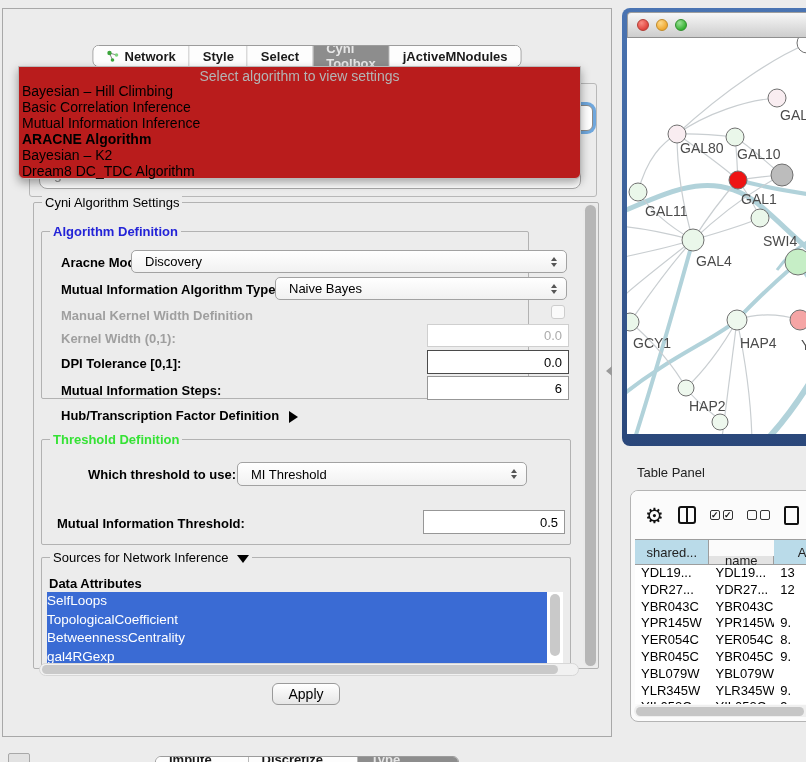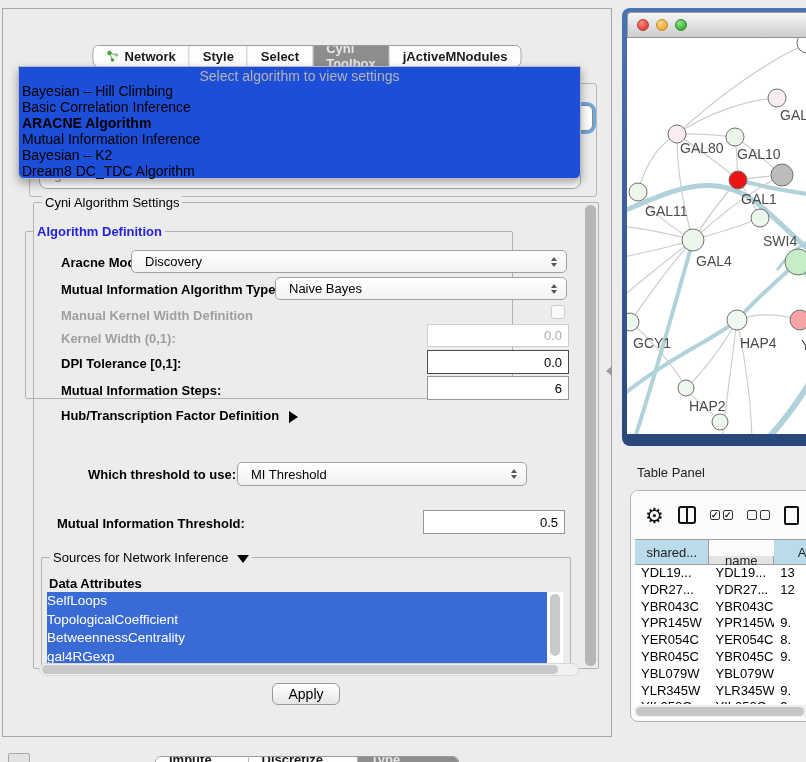--- a/index.html
+++ b/index.html
@@ -31,21 +31,21 @@
   
   .ghost-group { position:absolute; border:1px solid #b8b8b8; border-radius:3px; }
   #ghost-combo-focus { position:absolute; left:300px; top:96px; width:290px; height:26px;
         background:#fff; border:1px solid #8a8a8a; border-radius:6px;
         box-shadow:0 0 0 3px #6fa7dd; }
   #ghost-combo2 { position:absolute; left:36px; top:150px; width:542px; height:30px;
         background:#fff; border:1px solid #a8a8a8; border-radius:8px;
         font-size:14px; color:#999; display:flex; align-items:center; padding-left:14px; }
 
   
-  #algo-dd { position:absolute; left:15px; top:57px; width:563px; height:113px; background:#1d4ed8;
+  #algo-dd { position:absolute; left:15px; top:57px; width:563px; height:113px; background:#b91c1c;
         border:1px solid #b9b9b9; border-radius:0 0 6px 6px;
         box-shadow:0 4px 10px rgba(0,0,0,0.35); z-index:30; padding-top:1px; }
   #algo-dd .prompt { text-align:center; color:#b4b4b4; font-size:14px; height:15px; }
   #algo-dd .item { font-size:14px; color:#000; line-height:16.1px; padding-left:3px; white-space:nowrap; }
   #algo-dd .item.sel { font-weight:bold; }
 
   
   .group { position:absolute; border:1px solid #b2b2b2; border-radius:2px; }
   .group-label { position:absolute; top:-8px; left:8px; background:#ececec; padding:0 3px;
         font-size:13px; font-weight:bold; white-space:nowrap; }
@@ -183,33 +183,33 @@
     <div class="ghost-group" style="left:26px; top:74px; width:568px; height:114px;"></div>
     <div id="ghost-combo-focus"></div>
     <div id="ghost-combo2">
       <span>gal-filtered sif default node</span>
     </div>
 
     <div id="algo-dd">
       <div class="prompt">Select algorithm to view settings</div>
       <div class="item">Bayesian – Hill Climbing</div>
       <div class="item">Basic Correlation Inference</div>
+      <div class="item">Mutual Information Inference</div>
       <div class="item sel">ARACNE Algorithm</div>
-      <div class="item">Mutual Information Inference</div>
       <div class="item">Bayesian – K2</div>
       <div class="item">Dream8 DC_TDC Algorithm</div>
     </div>
 
     <div class="group" style="left:30px; top:193px; width:566px; height:467px;">
       <span class="group-label lbl-black">Cyni Algorithm Settings</span>
     </div>
     <div id="settings-vscroll-track"></div>
     <div id="settings-vscroll"></div>
 
-    <div class="group" style="left:22px; top:222px; width:488px; height:168px;">
+    <div class="group" style="left:38px; top:222px; width:488px; height:168px;">
       <span class="group-label lbl-blue">Algorithm Definition</span>
     </div>
 
     <span class="field-label" style="left:58px; top:246px;">Aracne Mode:</span>
     <div class="combo" style="left:128px; top:241px; width:436px; height:23px;">
       <span>Discovery</span>
       <span class="spin">
           <i class="up"></i>
           <i class="dn"></i>
         </span>
@@ -234,20 +234,23 @@
     <input class="numfield nf-strong" style="left: 424px; top: 341px; width: 142px; height: 24px;" readonly="" value="0.0">
 
     <span class="field-label" style="left:58px; top:374px;">Mutual Information Steps:</span>
     <input class="numfield nf-norm" style="left: 424px; top: 367px; width: 142px; height: 24px;" readonly="" value="6">
 
     <span class="field-label" style="left:58px; top:399px;">
       <span>Hub/Transcription Factor Definition</span>
       <span class="arrow-right"></span>
     </span>
 
+    <div class="group" style="left:38px; top:430px; width:530px; height:106px;">
+      <span class="group-label lbl-green">Threshold Definition</span>
+    </div>
     <span class="field-label" style="left:85px; top:458px;">Which threshold to use:</span>
     <div class="combo" style="left:234px; top:453px; width:290px; height:24px;">
       <span>MI Threshold</span>
       <span class="spin">
           <i class="up"></i>
           <i class="dn"></i>
         </span>
     </div>
 
     <span class="field-label" style="left:54px; top:507px;">Mutual Information Threshold:</span>

